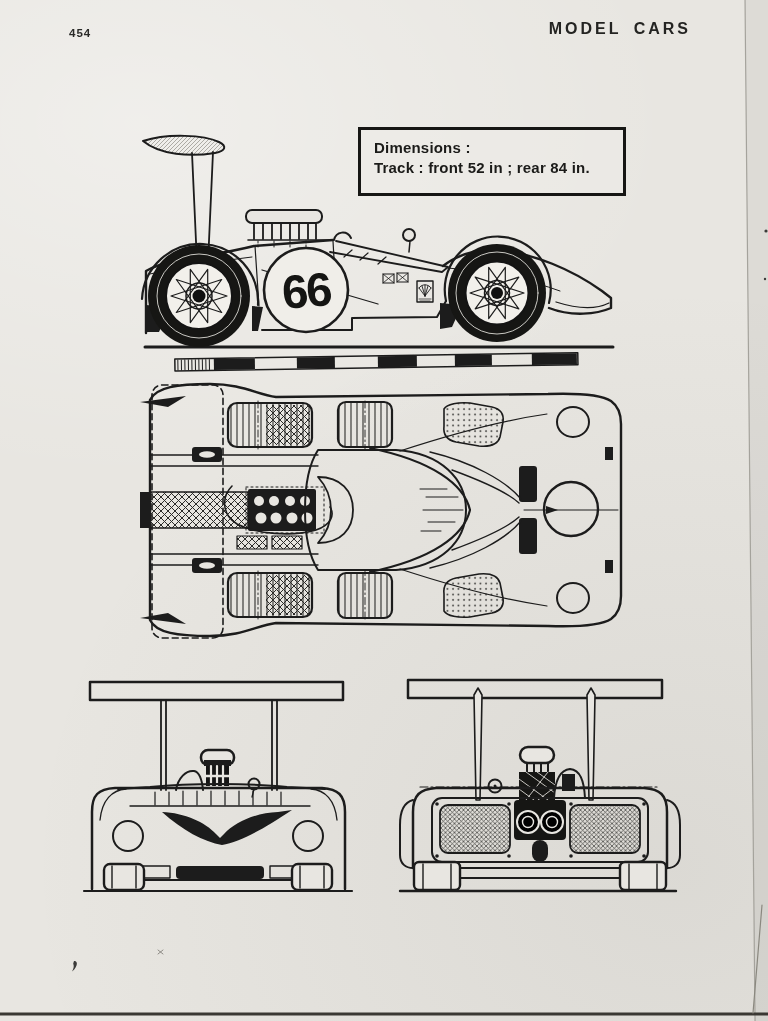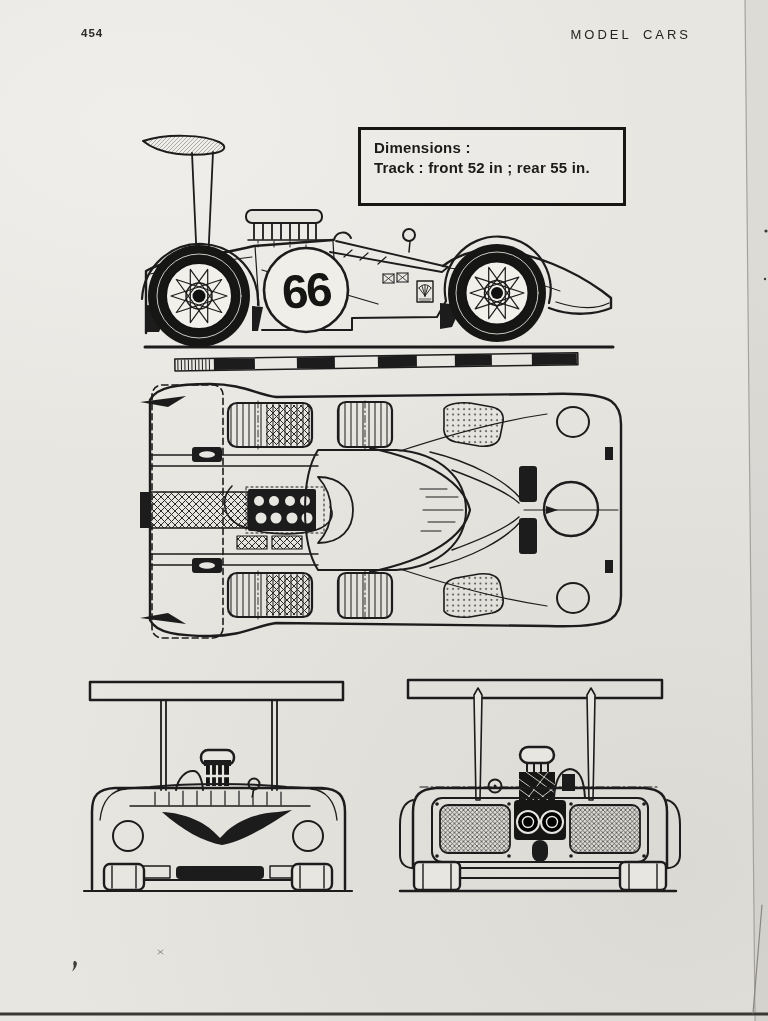--- a/index.html
+++ b/index.html
@@ -6,30 +6,30 @@
   .page{
     position:relative;width:768px;height:1021px;overflow:hidden;
     font-family:"Liberation Sans",sans-serif;
     background:
       radial-gradient(900px 600px at 18% 12%, rgba(255,255,255,.35), rgba(255,255,255,0) 60%),
       radial-gradient(1000px 900px at 88% 85%, rgba(70,68,60,.08), rgba(70,68,60,0) 65%),
       #e8e6e1;
   }
   .pgnum{
     position:absolute;left:69px;top:27px;
-    font-size:11.5px;font-weight:bold;color:#2a2a28;letter-spacing:1px;margin-left:12px;
+    font-size:11.5px;font-weight:bold;color:#2a2a28;letter-spacing:1px;
   }
   .mag{
-    position:absolute;right:77px;top:27px;
-    font-size:13px;font-weight:normal;color:#242422;letter-spacing:3px;word-spacing:5px;
+    position:absolute;right:77px;top:20px;
+    font-size:16px;font-weight:bold;color:#242422;letter-spacing:3px;word-spacing:5px;
   }
   .dims{
     position:absolute;left:358px;top:127px;width:249px;
     border:3px solid #161614;background:rgba(238,236,231,.5);
-    padding:8px 0 25px 13px;color:#1b1b19;
+    padding:8px 0 15px 13px;color:#1b1b19;
     font-size:15px;font-weight:bold;line-height:20px;letter-spacing:.2px;
   }
   svg.blueprint{position:absolute;left:0;top:0;pointer-events:none;}
   svg text{font-family:"Liberation Sans",sans-serif;}
 </style>
 </head>
 <body>
 
 <div class="page">
 
@@ -301,16 +301,16 @@
         <circle cx="766" cy="231" r="1.6"></circle>
         <circle cx="765" cy="279" r="1.2"></circle>
         <path d="M74 961 C76.5 961 77.5 963 76.5 965.5 C75.5 968.5 73.5 970.5 72 971.5 C73.8 968.5 74.2 966 73.2 963.5 Z"></path>
       </g>
       <path d="M158 950 L163 954 M163 950 L158 954" stroke="#77756e" stroke-width=".8"></path>
     </g>
   </svg>
 
   <div class="dims">
     <div>Dimensions :</div>
-    <div>Track : front 52 in ; rear 55 in.</div>
+    <div>Track : front 52 in ; rear 84 in.</div>
   </div>
 
 </div>
 
 </body></html>

